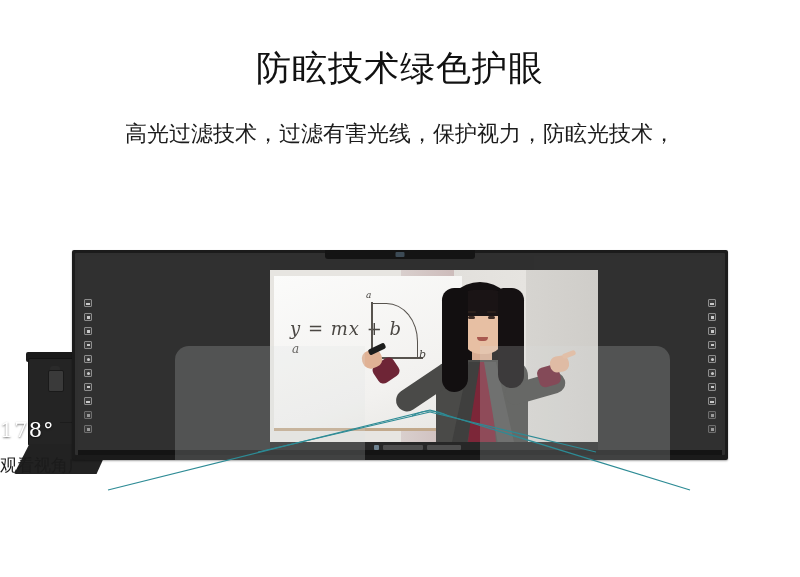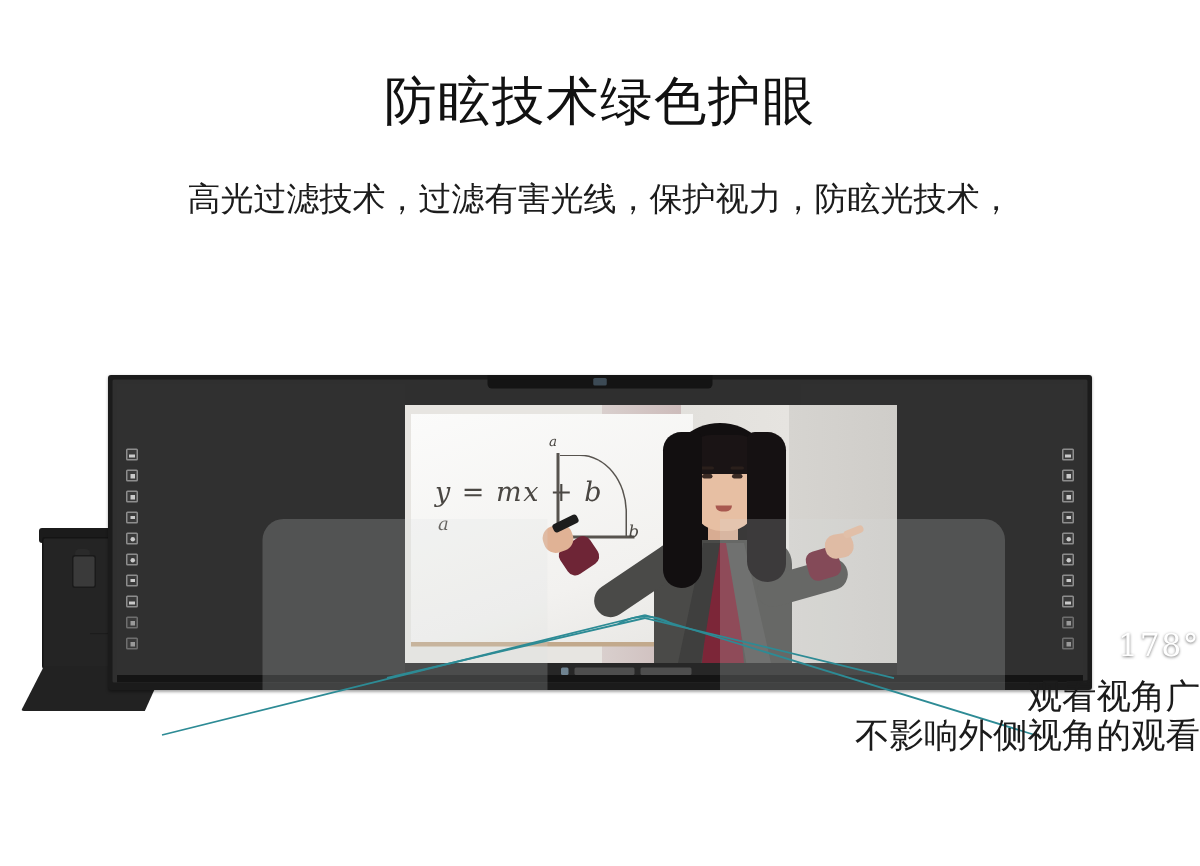--- a/index.html
+++ b/index.html
@@ -426,35 +426,35 @@
     left: 0; top: 0;
     width: 800px; height: 577px;
     pointer-events: none;
   }
 
   
   .angle-label {
     position: absolute;
     left: 0; top: 418px;
     width: 800px;
-    text-align: right;
+    text-align: left;
     font-size: 21px;
     color: #ffffff;
     font-family: "DejaVu Serif", "Liberation Serif", serif;
     letter-spacing: 1px;
     text-shadow: 0 1px 2px rgba(0,0,0,0.55);
   }
 
   
   .caption {
     position: absolute;
     top: 452px; left: 0;
     width: 800px;
-    text-align: right;
-    font-size: 23px;
+    text-align: left;
+    font-size: 17px;
     line-height: 26px;
     color: #1b1b1b;
   }
   .caption .line { display: block; }
 </style>
 </head>
 <body>
 
 <div class="headline">防眩技术绿色护眼</div>
 
@@ -570,14 +570,13 @@
     <line x1="430" y1="412" x2="258" y2="452"></line>
     <line x1="430" y1="412" x2="596" y2="452"></line>
     <path d="M 412 416 Q 430 406 448 416"></path>
   </g>
 </svg>
 
 <div class="angle-label">178°</div>
 
 <div class="caption">
   <span class="line">观看视角广</span>
-  <span class="line">不影响外侧视角的观看</span>
 </div>
 
 </body></html>

